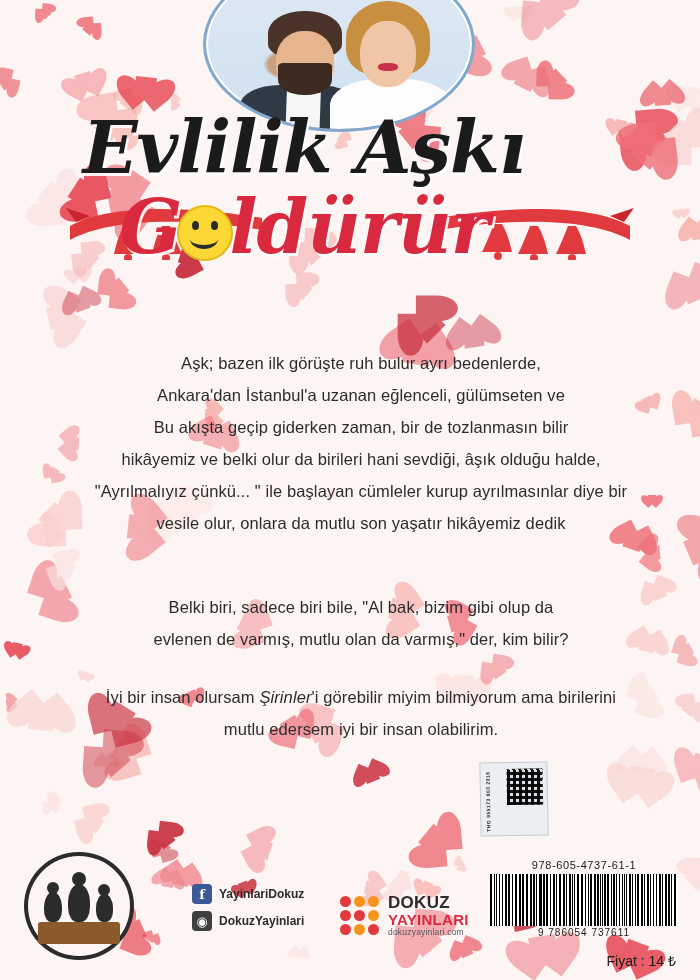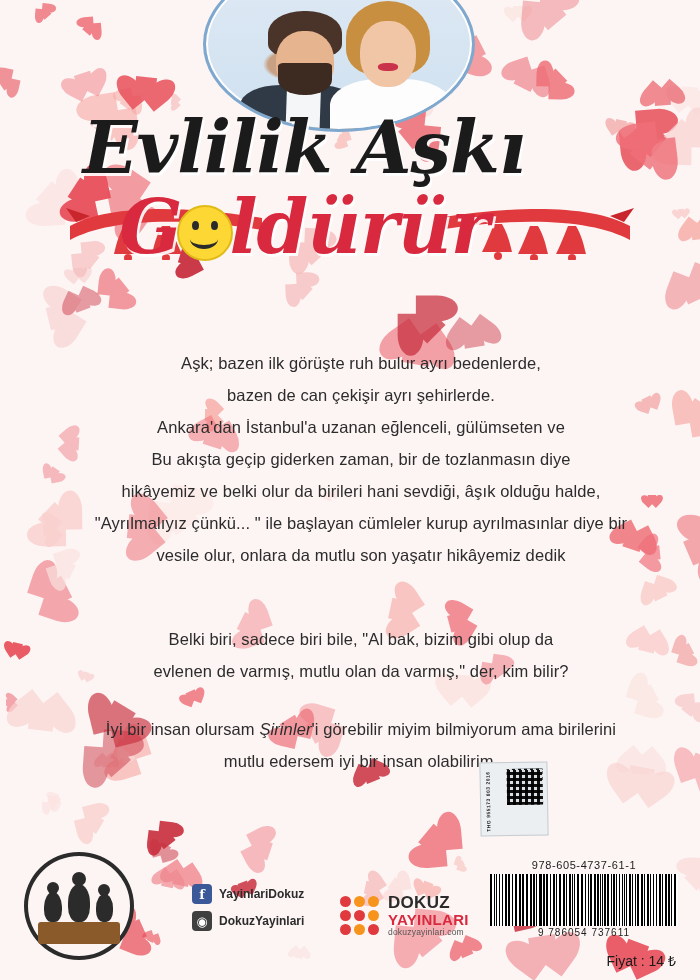--- a/index.html
+++ b/index.html
@@ -788,23 +788,22 @@
 
   <div class="title-block">
     <div class="title-line1">Evlilik Aşkı</div>
     <div class="title-line2">
       <span>G</span><span class="smiley"><span class="eye l"></span><span class="eye r"></span><span class="mouth"></span></span><span>ldürür</span>
     </div>
   </div>
 
   <div class="body-copy">
     <p>Aşk; bazen ilk görüşte ruh bulur ayrı bedenlerde,</p>
-    <p>bazen de can çekişir ayrı şehirlerde.</p>
     <p>Ankara'dan İstanbul'a uzanan eğlenceli, gülümseten ve</p>
-    <p>Bu akışta geçip giderken zaman,  bir de tozlanmasın diye</p>
+    <p>Bu akışta geçip giderken zaman,  bir de tozlanmasın bilir</p>
     <p>hikâyemiz ve belki olur da birileri hani sevdiği, âşık olduğu halde,</p>
     <p>"Ayrılmalıyız çünkü... " ile başlayan cümleler kurup ayrılmasınlar diye bir</p>
     <p>vesile olur, onlara da mutlu son yaşatır hikâyemiz dedik</p>
 
     <div class="para-gap"></div>
 
 
     <div class="para-gap"></div>
 
     <p>Belki biri, sadece biri bile, "Al bak, bizim gibi olup da</p>

